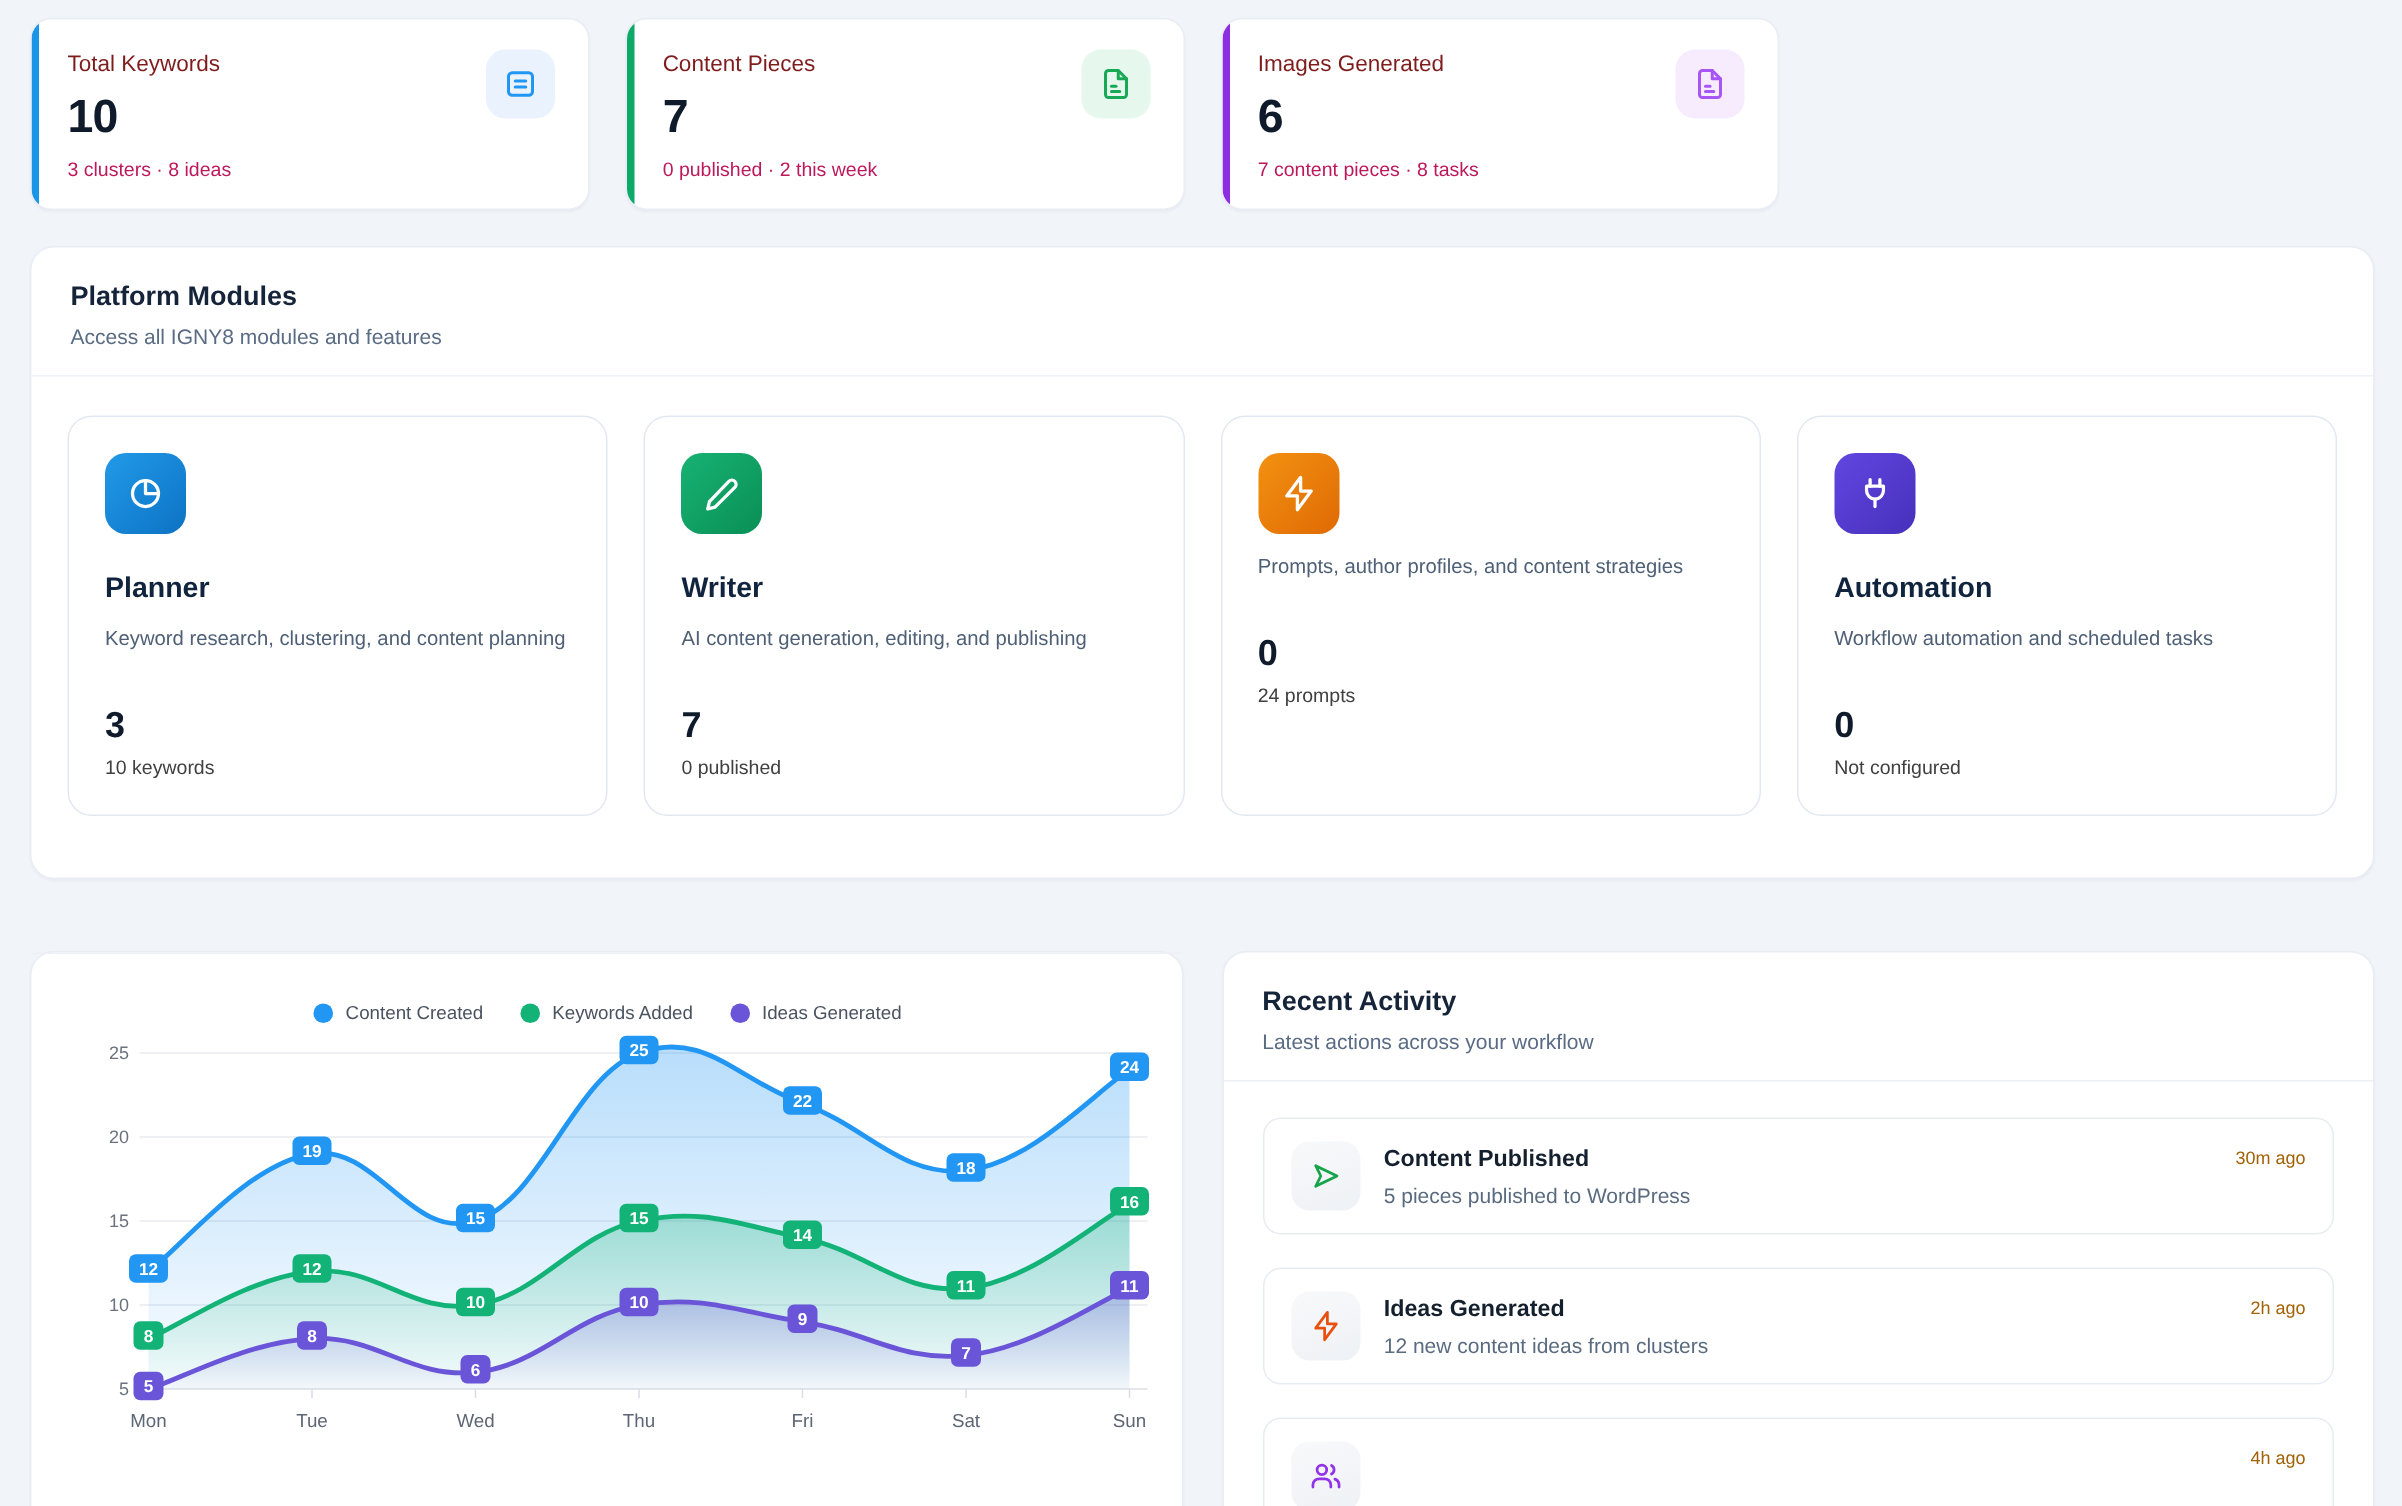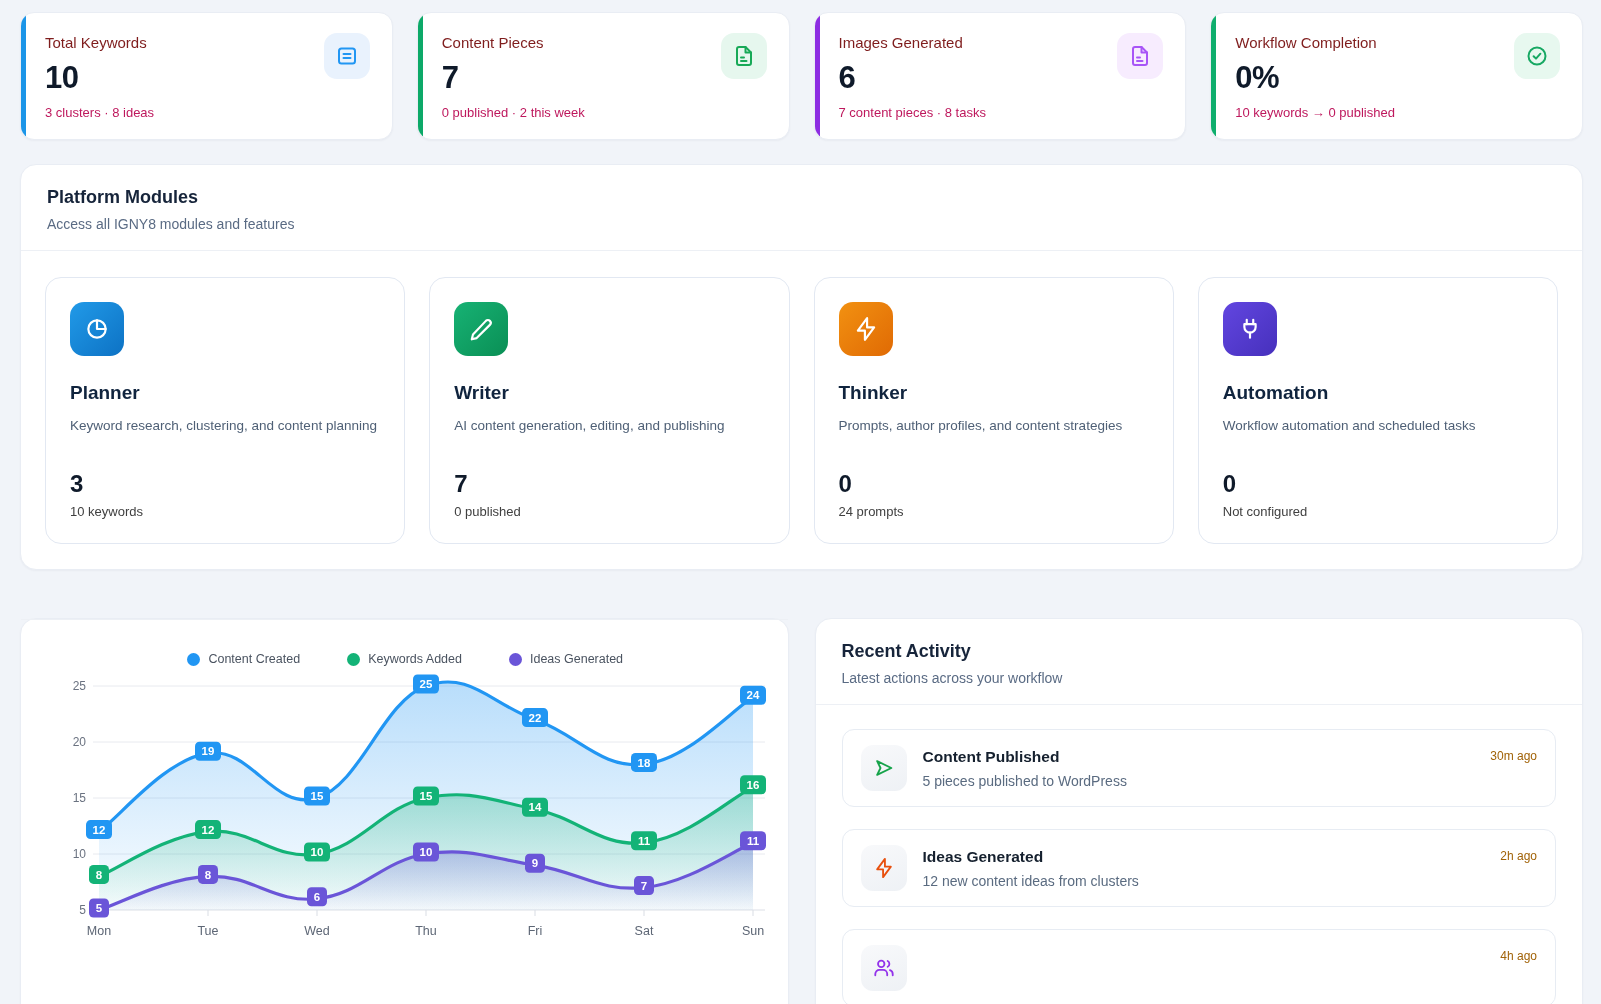--- a/index.html
+++ b/index.html
@@ -28,34 +28,34 @@
 
   
   .panel { background:#fff; border:1px solid #e9edf4; border-radius:16px; margin-top:24px;
     box-shadow:0 1px 2px rgba(16,24,40,.04); }
   .panel-header { padding:22px 26px 18px 26px; }
   .panel-title { font-size:18px; font-weight:700; color:#16243a; }
   .panel-sub { font-size:14px; color:#5a6b84; margin-top:8px; }
   .panel-divider { height:1px; background:#edf0f5; }
 
   
-  .modules-grid { display:grid; grid-template-columns:repeat(4,1fr); gap:24px; padding:26px 24px 25px; }
+  .modules-grid { display:grid; grid-template-columns:repeat(4,1fr); gap:24px; padding:26px 24px 41px; }
   .module-card { border:1px solid #e2e8f2; border-radius:16px; padding:24px; background:#fff; cursor:pointer; }
   .module-icon { width:54px; height:54px; border-radius:14px; display:flex; align-items:center; justify-content:center; color:#fff; }
   .module-icon svg { width:26px; height:26px; }
   .module-name { font-size:19px; font-weight:700; color:#10243e; margin-top:26px; }
   .module-desc { font-size:13.5px; color:#4f6076; line-height:1.55; margin-top:12px; min-height:42px; }
   .module-value { font-size:24px; font-weight:800; color:#0f1a2a; margin-top:12px; }
   .module-sub { font-size:13px; color:#404040; margin-top:6px; }
 
   
   .bottom-row { display:grid; grid-template-columns:1fr 1fr; gap:26px; margin-top:24px; }
 
   .chart-wrap { padding:16px 18px 0 20px; }
-  .legend { display:flex; justify-content:center; gap:47px; margin-top:16px; }
+  .legend { display:flex; justify-content:center; gap:25px; margin-top:16px; }
   .legend-item { display:flex; align-items:center; gap:8px; cursor:pointer; }
   .legend-dot { width:13px; height:13px; border-radius:50%; }
   .legend-label { font-size:12.5px; color:#4a5360; }
   #activity-chart { display:block; margin-top:6px; }
   #activity-chart text { font-family:"Liberation Sans","DejaVu Sans",sans-serif; }
 
   .activity-list { padding:24px 26px; display:flex; flex-direction:column; gap:22px; }
   .activity-item { display:flex; align-items:flex-start; gap:16px; border:1px solid #e7ecf3; border-radius:12px;
     padding:15px 18px; background:#fff; }
   .act-iconbox { width:46px; height:46px; border-radius:12px; background:linear-gradient(160deg,#f8f9fb,#eef1f5);
@@ -109,32 +109,20 @@
       <div class="stat-iconbox" style="background: rgb(247, 236, 254); color: rgb(168, 85, 247);">
         <svg viewBox="0 0 24 24" fill="none" stroke="currentColor" stroke-width="2" stroke-linecap="round" stroke-linejoin="round">
           <path d="M13.5 3H7a2 2 0 0 0-2 2v14a2 2 0 0 0 2 2h10a2 2 0 0 0 2-2V8.5z"></path>
           <path d="M13.5 3v5.5H19"></path>
             <line x1="9" y1="13.5" x2="12" y2="13.5"></line>
             <line x1="9" y1="17" x2="14.5" y2="17"></line>
         </svg>
       </div>
     </div>
 
-    <div class="stat-card">
-      <div class="stat-stripe" style="background: rgb(15, 174, 109);"></div>
-      <div class="stat-title">Workflow Completion</div>
-      <div class="stat-value">0%</div>
-      <div class="stat-sub">10 keywords → 0 published</div>
-      <div class="stat-iconbox" style="background: rgb(231, 248, 239); color: rgb(23, 168, 99);">
-        <svg viewBox="0 0 24 24" fill="none" stroke="currentColor" stroke-width="2" stroke-linecap="round" stroke-linejoin="round">
-          <circle cx="12" cy="12" r="8.5"></circle>
-            <polyline points="8.6 12.2 11 14.6 15.4 9.7"></polyline>
-        </svg>
-      </div>
-    </div>
   </div>
 
   <div class="panel">
     <div class="panel-header">
       <div class="panel-title">Platform Modules</div>
       <div class="panel-sub">Access all IGNY8 modules and features</div>
     </div>
     <div class="panel-divider"></div>
     <div class="modules-grid">
 
@@ -162,21 +150,20 @@
         <div class="module-value">7</div>
         <div class="module-sub">0 published</div>
       </div>
 
       <div class="module-card">
         <div class="module-icon" style="background: linear-gradient(135deg, rgb(242, 145, 17), rgb(224, 106, 4));">
           <svg viewBox="0 0 24 24" fill="none" stroke="currentColor" stroke-width="2" stroke-linecap="round" stroke-linejoin="round">
             <path d="M13 2 4.5 13.5h6.5L11 22l8.5-11.5H13z"></path>
           </svg>
         </div>
-        <div class="module-name">Thinker</div>
         <div class="module-desc">Prompts, author profiles, and content strategies</div>
         <div class="module-value">0</div>
         <div class="module-sub">24 prompts</div>
       </div>
 
       <div class="module-card">
         <div class="module-icon" style="background: linear-gradient(135deg, rgb(98, 70, 224), rgb(70, 48, 188));">
           <svg viewBox="0 0 24 24" fill="none" stroke="currentColor" stroke-width="2" stroke-linecap="round" stroke-linejoin="round">
             <path d="M9 3.5v4M15 3.5v4"></path>
               <path d="M6.8 7.5h10.4v2.7a5.2 5.2 0 0 1-10.4 0z"></path>

